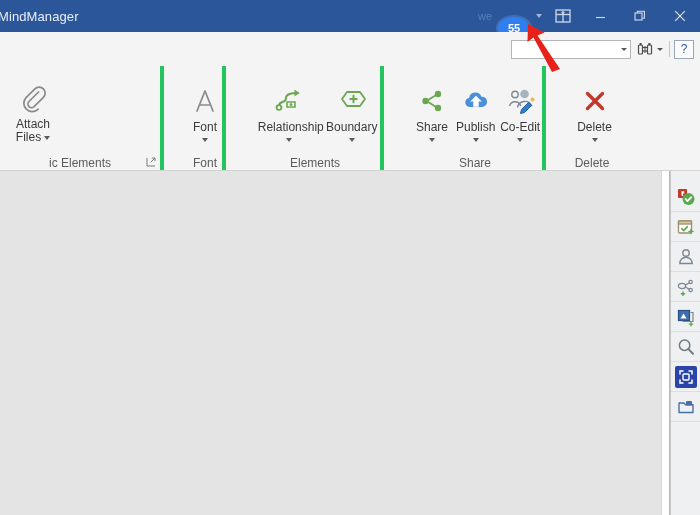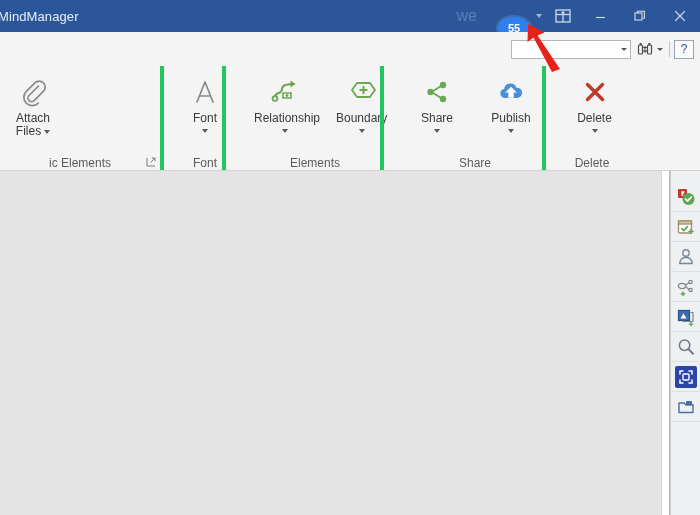--- a/index.html
+++ b/index.html
@@ -40,22 +40,22 @@
   }
   .titlebar-right {
     position: absolute;
     right: 0; top: 0;
     height: 32px;
     display: flex;
     align-items: center;
   }
   .tb-faint {
     color: #5a7fb8;
-    font-size: 16px;
-    margin-right: 21px;
+    font-size: 11px;
+    margin-right: 6px;
     user-select: none;
   }
   .badge55 {
     width: 32px; height: 22px;
     border-radius: 50%;
     background: #2f7ff0;
     box-shadow: 0 0 0 2px #3f6fb0;
     color: #ffffff;
     font-size: 11px;
     font-weight: bold;
@@ -171,23 +171,22 @@
     position: relative;
     display: flex;
     flex-direction: column;
     height: 104px;
     box-sizing: border-box;
   }
   .rb-group + .rb-group { border-left: 4px solid #22c55e; padding-left: 24px; }
   .rb-items {
     flex: 1;
     display: flex;
-    align-items: flex-start;
+    align-items: center;
     padding-top: 4px;
-    gap: 20px;
   }
   .rb-btn {
     width: 62px;
     display: flex;
     flex-direction: column;
     align-items: center;
     padding-top: 5px;
     cursor: default;
   }
   .rb-ico {
@@ -463,20 +462,34 @@
             <div class="rb-ico">
               <svg width="30" height="28" viewBox="0 0 30 28">
                 <path d="M8.5 20 a4.6 4.6 0 0 1 -.4 -9.1 a6.4 6.4 0 0 1 12.3 -1.2 a4.9 4.9 0 0 1 1.1 10.3 Z" fill="#4a90d9"></path>
                 <path d="M12.3 19.8 h5.4 v-5.2 h3.1 L15 8.8 l-5.8 5.8 h3.1 Z" fill="#ffffff"></path>
               </svg>
             </div>
             <div class="rb-lbl">Publish</div>
             <div class="rb-dd"></div>
           </div>
 
+          <div class="rb-btn" style="width:54px">
+            <div class="rb-ico">
+              <svg width="32" height="28" viewBox="0 0 32 28">
+                <circle cx="11" cy="7.5" r="3.2" fill="none" stroke="#7b8894" stroke-width="1.4"></circle>
+                <path d="M5.5 19 a5.8 5.8 0 0 1 11.2 0" fill="none" stroke="#7b8894" stroke-width="1.4"></path>
+                <circle cx="20.5" cy="7" r="4.3" fill="#a9b3bd"></circle>
+                <path d="M13.5 20.5 a7.5 7.5 0 0 1 14.4 -1.2" fill="none" stroke="#7b8894" stroke-width="1.4"></path>
+                <path d="M17.5 22.5 L24.5 15.5 l3 3 L20.5 25.5 l-4 1 Z" fill="#2f7fd0" stroke="#255f9c" stroke-width="1"></path>
+                <circle cx="28.5" cy="12.5" r="2" fill="#f2b93c"></circle>
+              </svg>
+            </div>
+            <div class="rb-lbl">Co-Edit</div>
+            <div class="rb-dd"></div>
+          </div>
 
         </div>
         <div class="rb-gname">
           <span>Share</span>
         </div>
       </div>
 
       <div class="rb-group" style="width:72px">
         <div class="rb-items" style="padding-left:5px">
           <div class="rb-btn">

